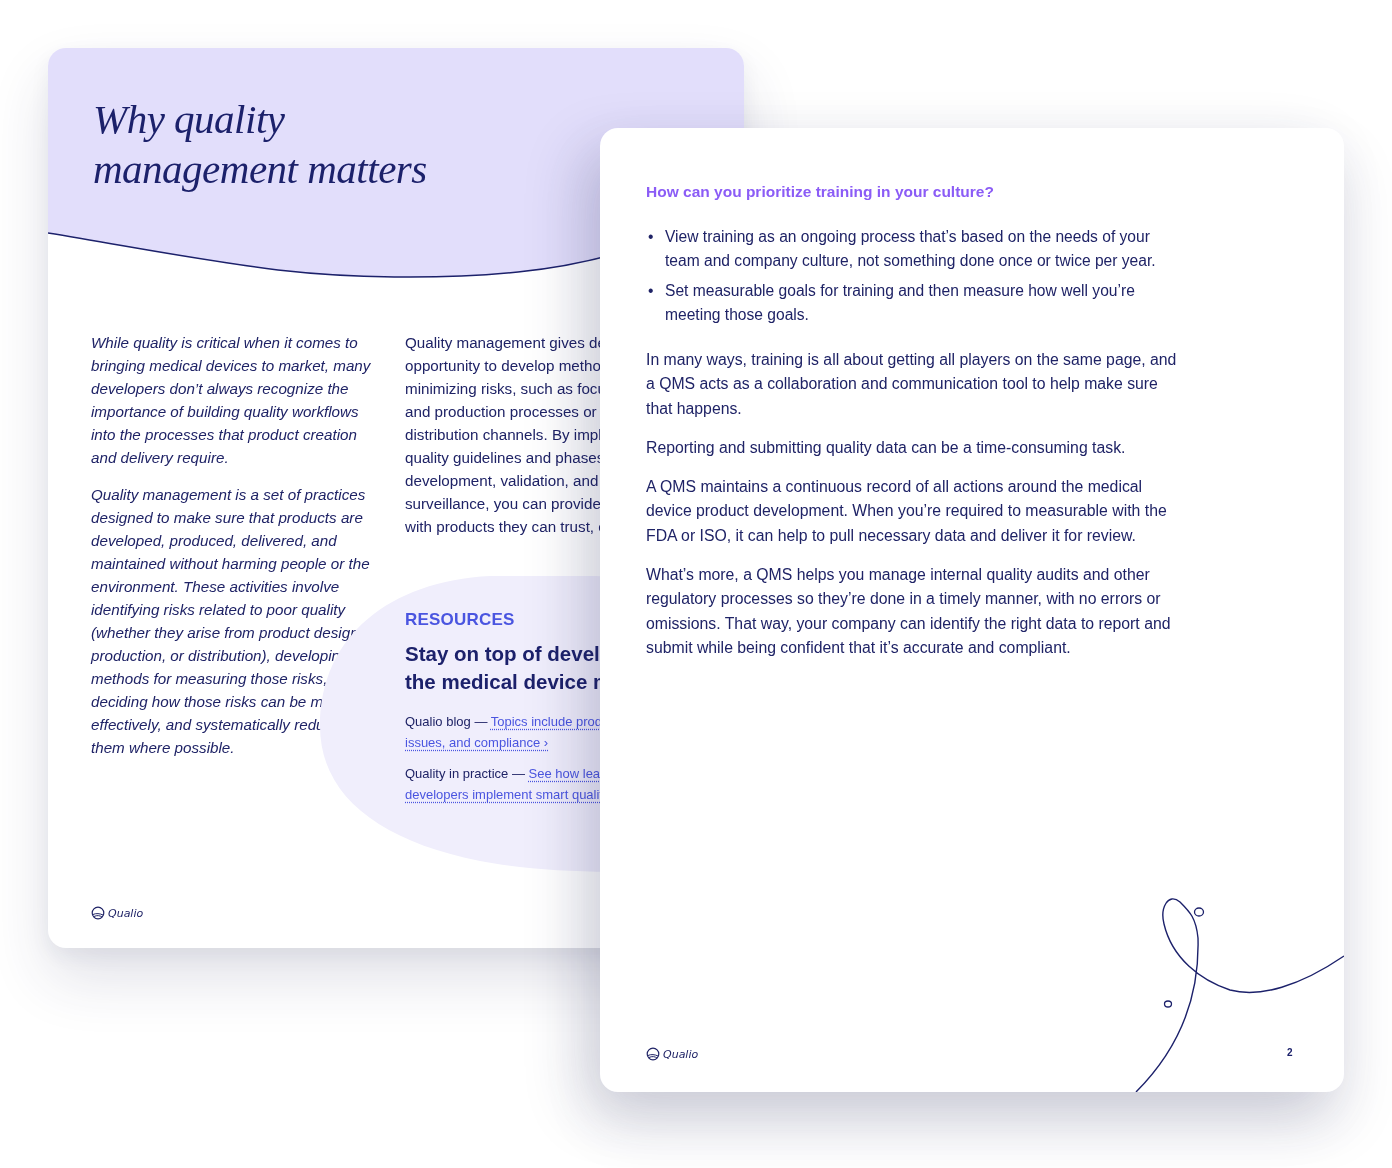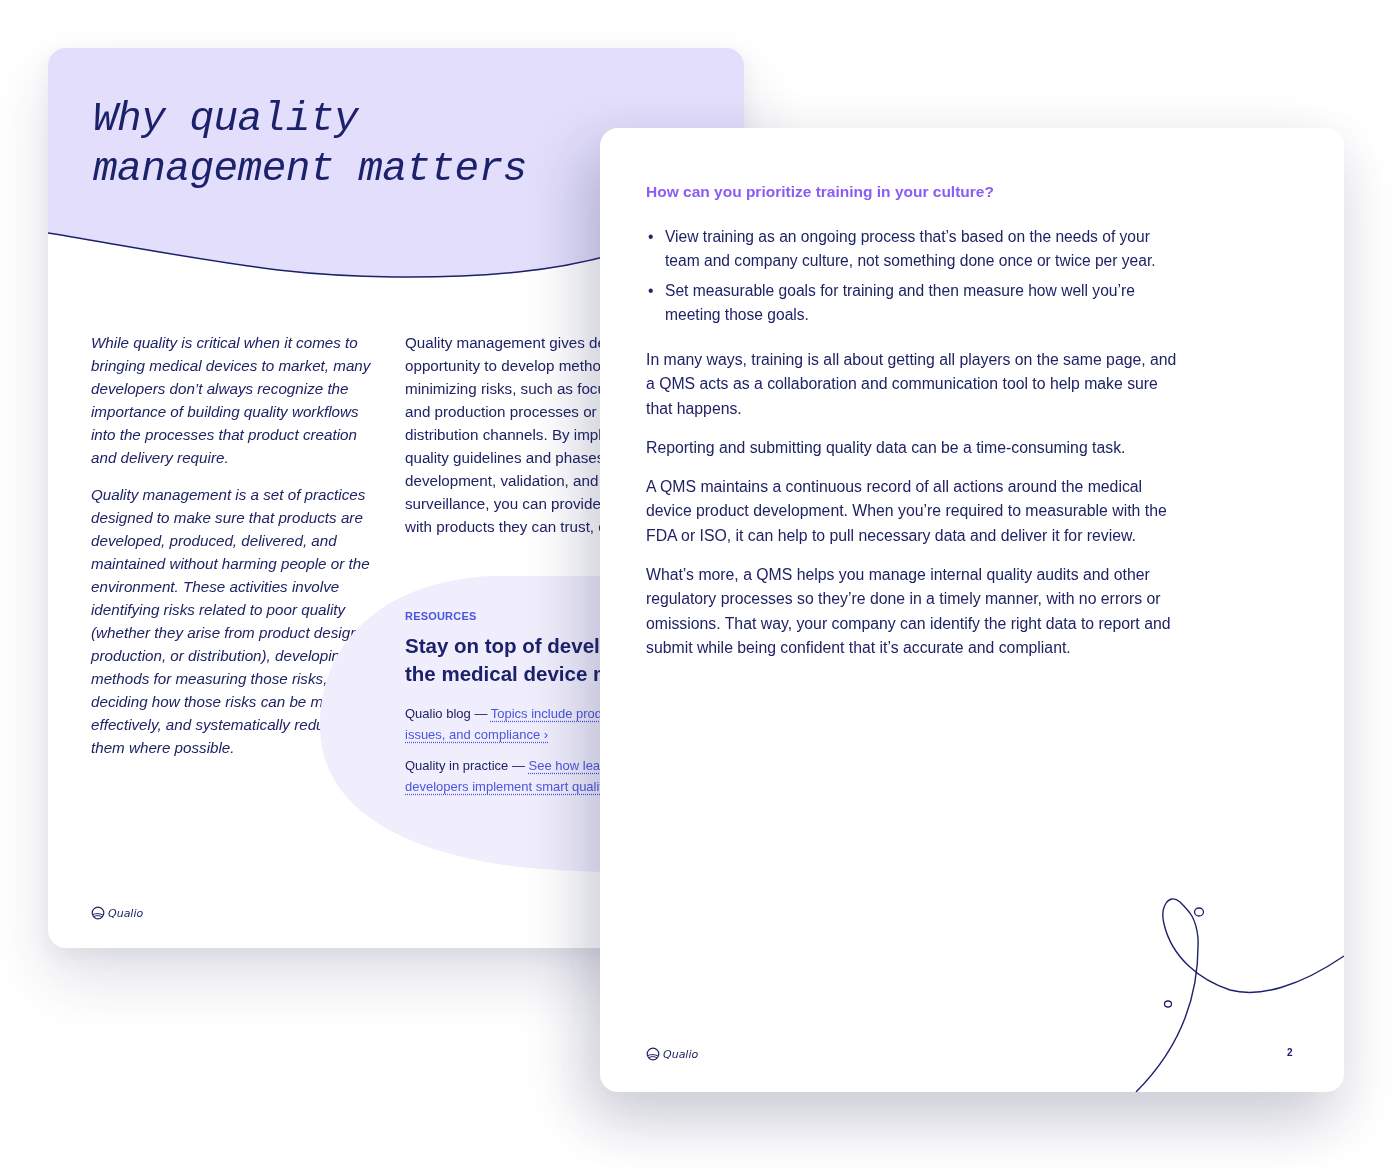--- a/index.html
+++ b/index.html
@@ -18,35 +18,35 @@
   }
   .page-front {
     left: 600px; top: 128px; width: 744px; height: 964px;
     box-shadow: -20px 20px 60px rgba(40, 44, 90, 0.16), 0 30px 60px rgba(40,44,90,0.12);
   }
 
   
   .hero-bg { position: absolute; left: 0; top: 0; width: 696px; height: 240px; }
   .hero-title {
     position: absolute; left: 45px; top: 46px;
-    font-family: Liberation Mono, monospace; font-style: italic; font-weight: 400;
+    font-family: Liberation Serif, serif; font-style: italic; font-weight: 400;
     font-size: 41px; line-height: 50px; color: #1c216b; letter-spacing: -0.5px;
   }
   .hero-title span { display: block; }
 
   .col-text { position: absolute; font-size: 15.2px; line-height: 23px; color: #1f2366; }
   .col-text p { margin-bottom: 14px; }
   .col1 { left: 43px; top: 283px; width: 290px; font-style: italic; }
   .col2 { left: 357px; top: 283px; width: 300px; }
 
   .resources-blob { position: absolute; left: 272px; top: 528px; width: 440px; height: 300px; }
   .resources {
     position: absolute; left: 357px; top: 562px; width: 330px;
   }
-  .res-label { font-size: 11px; font-weight: 700; color: #4a55e0; letter-spacing: 0.2px; margin-bottom: 10px; }
+  .res-label { font-size: 17px; font-weight: 700; color: #4a55e0; letter-spacing: 0.2px; margin-bottom: 10px; }
   .res-heading { font-size: 20.5px; line-height: 28px; font-weight: 700; color: #1c216b; margin-bottom: 16px; white-space: nowrap; }
   .res-item { font-size: 13px; line-height: 20.5px; color: #1f2366; margin-bottom: 11px; }
   .res-link { color: #4a55e0; text-decoration: underline; text-decoration-style: dotted; text-underline-offset: 3px; }
 
   .logo { position: absolute; display: flex; align-items: center; gap: 3px; font-style: italic; }
   .logo svg { width: 14px; height: 14px; }
   .logo-text { font-size: 11px; color: #1f2366; font-family: "DejaVu Sans", sans-serif; }
   .logo-back { left: 43px; top: 858px; }
 
   

